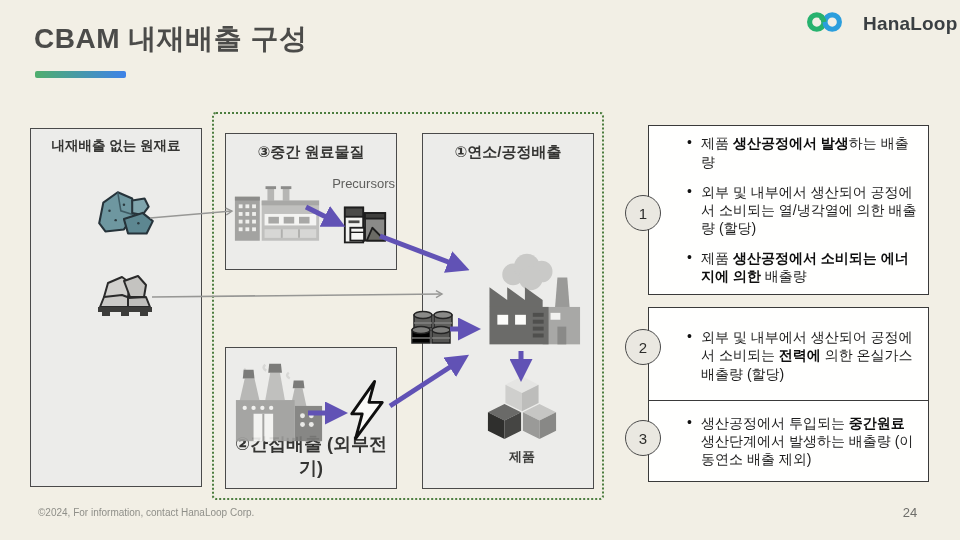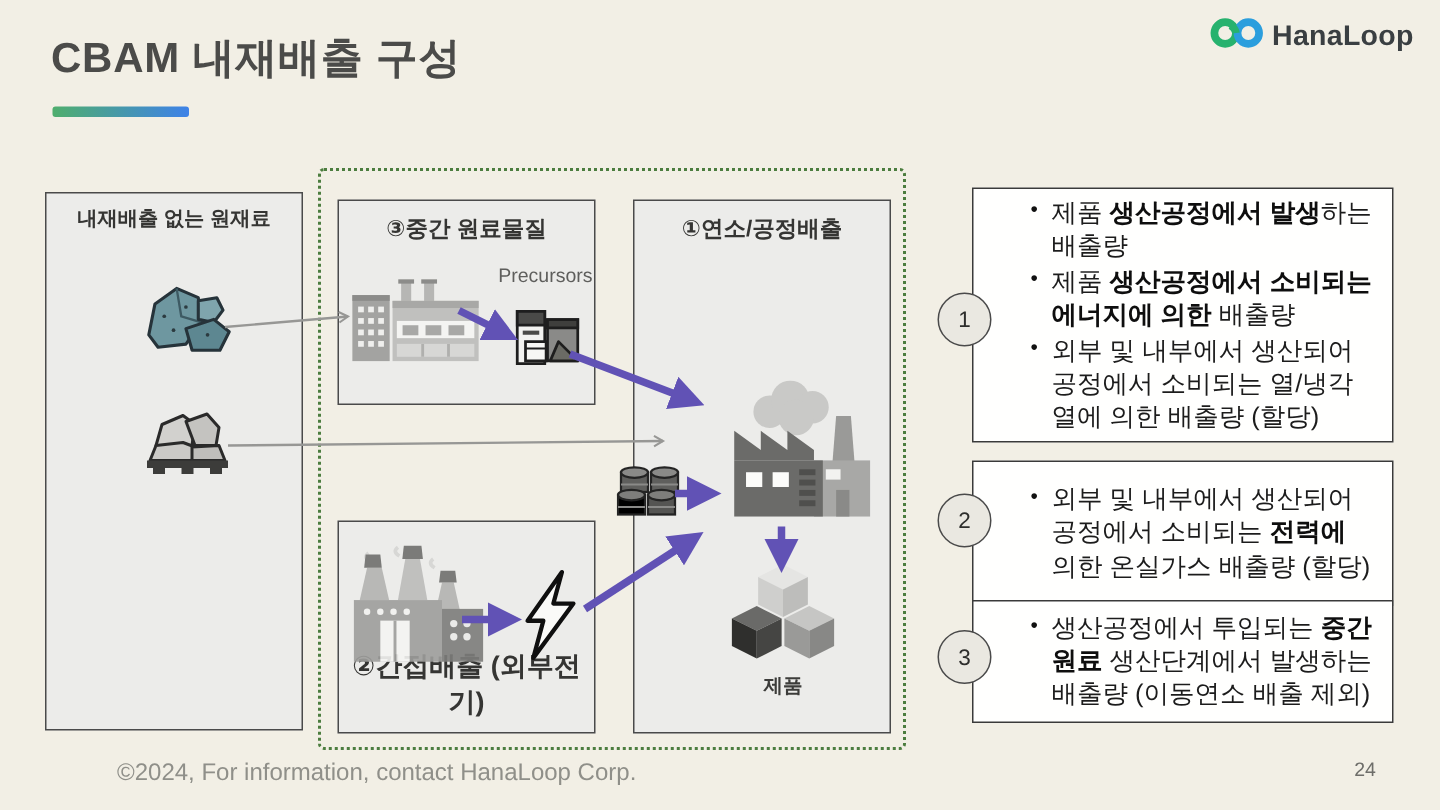--- a/index.html
+++ b/index.html
@@ -3,21 +3,21 @@
 <meta charset="utf-8">
 <style>
   html,body{margin:0;padding:0;}
   body{font-family:"Liberation Sans","DejaVu Sans",sans-serif;}
   .slide{position:relative;width:960px;height:540px;background:#f2efe5;overflow:hidden;}
 
   
   .title{position:absolute;left:34px;top:20px;font-size:28px;font-weight:700;color:#4b4b49;letter-spacing:.5px;text-align:center;}
   .underline{position:absolute;left:35px;top:71px;width:91px;height:7px;border-radius:2px;
     background:linear-gradient(90deg,#4fae6d,#3e82e8);}
-  .logo{position:absolute;left:806px;top:9px;display:flex;align-items:center;gap:5px;}
+  .logo{position:absolute;left:806px;top:9px;display:flex;align-items:center;gap:20px;}
   .logo-text{font-size:19px;font-weight:700;color:#3a3f42;letter-spacing:.2px;}
 
   
   .dotted-frame{position:absolute;left:212px;top:112px;width:388px;height:384px;
     border:2px dotted #4c7d3f;border-radius:4px;}
   .dbox{position:absolute;background:#ececea;border:1px solid #4a4a4a;}
   .dbox-label{position:absolute;left:0;width:100%;text-align:center;font-weight:700;color:#353533;}
   .raw-box{left:30px;top:128px;width:170px;height:357px;}
   .int-box{left:225px;top:133px;width:170px;height:135px;}
   .ind-box{left:225px;top:347px;width:170px;height:140px;}
@@ -31,30 +31,30 @@
     font-size:13px;font-weight:600;color:#3c3c3a;}
   .icon{position:absolute;}
 
   
   .arrows{position:absolute;left:0;top:0;width:960px;height:540px;pointer-events:none;z-index:5;}
 
   
   .callout{position:absolute;left:648px;width:281px;background:#fffffe;border:1.2px solid #3a3a3a;
     display:flex;align-items:center;box-sizing:border-box;padding:8px 10px 8px 38px;z-index:2;}
   .callout .bullets{margin:0;padding:0;list-style:none;}
-  .callout .bullets li{position:relative;padding-left:14px;font-size:17px;line-height:1.3;
-    color:#1c1c1c;margin:2px 0;}
+  .callout .bullets li{position:relative;padding-left:14px;font-size:14px;line-height:1.3;
+    color:#1c1c1c;margin:12px 0;}
   .callout .bullets li::before{content:"•";position:absolute;left:0;top:-1px;font-size:14px;color:#111;}
   .callout .bullets strong{font-weight:700;color:#0e0e0e;}
   .num-circle{position:absolute;left:625px;width:36px;height:36px;border-radius:50%;
     background:#eae8e1;border:1.3px solid #4a4a4a;display:flex;align-items:center;justify-content:center;
     font-size:15px;color:#2e2e2c;z-index:6;box-sizing:border-box;}
 
   
-  .footer{position:absolute;left:38px;top:507px;font-size:16px;color:#8f8f89;margin-left:40px;}
+  .footer{position:absolute;left:38px;top:507px;font-size:10px;color:#8f8f89;}
   .page-num{position:absolute;left:890px;top:505px;width:40px;text-align:center;font-size:13px;color:#6e6e6a;}
 </style>
 </head>
 <body>
 
 <div class="slide">
 
   <div class="title">CBAM 내재배출 구성</div>
   <div class="underline"></div>
   <div class="logo">
@@ -253,22 +253,22 @@
     <line x1="380" y1="236" x2="464" y2="268" stroke="#6152b5" stroke-width="5" marker-end="url(#mp)"></line>
     <line x1="450" y1="329" x2="475" y2="329" stroke="#6152b5" stroke-width="5" marker-end="url(#mp)"></line>
     <line x1="308" y1="413" x2="342" y2="413" stroke="#6152b5" stroke-width="5" marker-end="url(#mp)"></line>
     <line x1="390" y1="406" x2="464" y2="358" stroke="#6152b5" stroke-width="5" marker-end="url(#mp)"></line>
     <line x1="521" y1="351" x2="521" y2="376" stroke="#6152b5" stroke-width="5" marker-end="url(#mp)"></line>
   </svg>
 
   <div class="callout" style="top:125px;height:170px;">
     <ul class="bullets">
         <li><span>제품 </span><strong>생산공정에서 발생</strong><span>하는 배출량</span></li>
+        <li><span>외부 및 내부에서 생산되어 공정에서 소비되는 열/냉각열에 의한 배출량 (할당)</span></li>
         <li><span>제품 </span><strong>생산공정에서 소비되는 에너지에 의한</strong><span> 배출량</span></li>
-        <li><span>외부 및 내부에서 생산되어 공정에서 소비되는 열/냉각열에 의한 배출량 (할당)</span></li>
       </ul>
   </div>
   <div class="callout" style="top:307px;height:97px;">
     <ul class="bullets">
         <li><span>외부 및 내부에서 생산되어 공정에서 소비되는 </span><strong>전력에</strong><span> 의한 온실가스 배출량 (할당)</span></li>
       </ul>
   </div>
   <div class="callout" style="top:400px;height:82px;">
     <ul class="bullets">
         <li><span>생산공정에서 투입되는 </span><strong>중간원료</strong><span> 생산단계에서 발생하는 배출량 (이동연소 배출 제외)</span></li>

